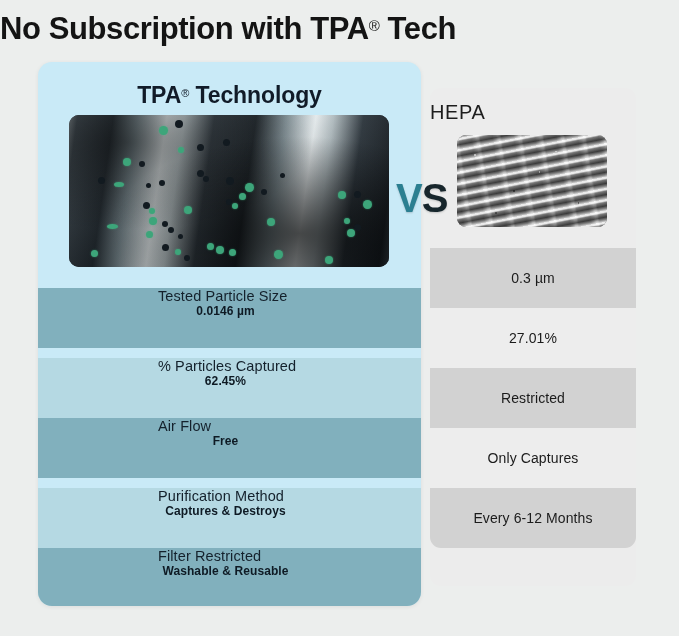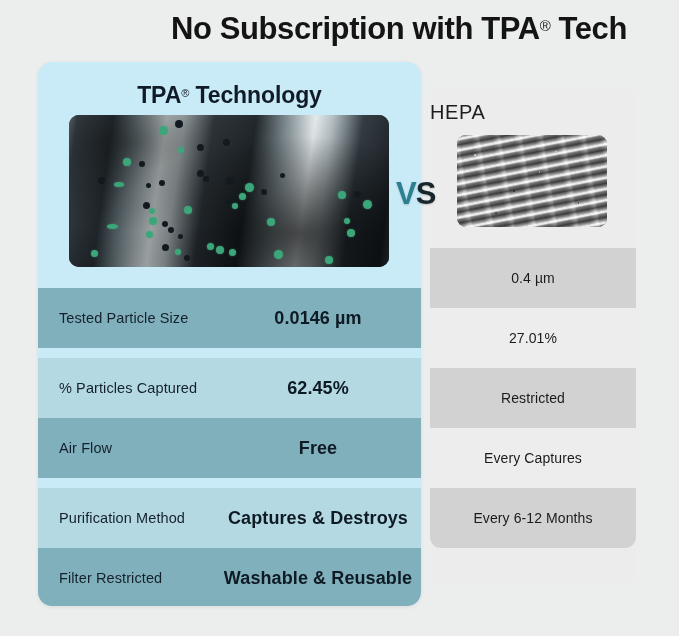--- a/index.html
+++ b/index.html
@@ -16,21 +16,21 @@
   }
 
   
   .page-title {
     position: absolute;
     top: 0;
     left: 0;
     width: 627px;
     height: 52px;
     line-height: 52px;
-    text-align: right;
+    text-align: left;
     font-size: 31px;
     font-weight: bold;
     letter-spacing: -0.4px;
     color: #141414;
     white-space: nowrap;
   }
   .page-title .reg {
     font-size: 15px;
     vertical-align: 8px;
     font-weight: normal;
@@ -198,48 +198,49 @@
     position: absolute;
     left: 0;
     top: 226px;
     width: 383px;
   }
   .tpa-row {
     position: relative;
     height: 60px;
     display: flex;
     align-items: center;
+    flex-direction: column;
   }
   .tpa-row.dark  { background: #81b0bd; }
   .tpa-row.light { background: #b5d9e3; margin-top: 10px; }
   .tpa-row .rlabel {
     padding-left: 21px;
     width: 185px;
     box-sizing: border-box;
     font-size: 14.5px;
     color: #14212c;
     letter-spacing: 0.1px;
   }
   .tpa-row .rvalue {
     flex: 1;
     text-align: center;
     padding-right: 8px;
-    font-size: 18px;
+    font-size: 12px;
     font-weight: bold;
     color: #0e1a24;
     letter-spacing: 0.1px;
     white-space: nowrap;
   }
 
   
   .vs-badge {
     position: absolute;
     left: 396px;
     top: 178px;
-    font-size: 31px;
+    font-size: 40px;
     font-weight: bold;
     letter-spacing: -1px;
     line-height: 1;
     z-index: 5;
     text-shadow: 0 1px 2px rgba(0,0,0,0.18);
   }
   .vs-badge .v { color: #2b7f91; }
   .vs-badge .s { color: #17262c; }
 </style>
 </head>
@@ -247,24 +248,24 @@
 
 <div class="page-title"><span>No Subscription with TPA</span><span class="reg">®</span><span> Tech</span></div>
 
 <div class="hepa-panel">
   <div class="hepa-title">HEPA</div>
   <div class="hepa-image">
     <div class="mesh"></div>
     <div class="grain"></div>
   </div>
   <div class="hepa-rows">
-    <div class="hepa-row dark">0.4 µm</div>
+    <div class="hepa-row dark">0.3 µm</div>
     <div class="hepa-row light">27.01%</div>
     <div class="hepa-row dark">Restricted</div>
-    <div class="hepa-row light">Every Captures</div>
+    <div class="hepa-row light">Only Captures</div>
     <div class="hepa-row dark">Every 6-12 Months</div>
   </div>
 </div>
 
 <div class="tpa-card">
   <div class="tpa-title"><span>TPA</span><span class="reg">®</span><span> Technology</span></div>
 
   <div class="tpa-image">
     <div class="blades"></div>
     <div class="shade"></div>

